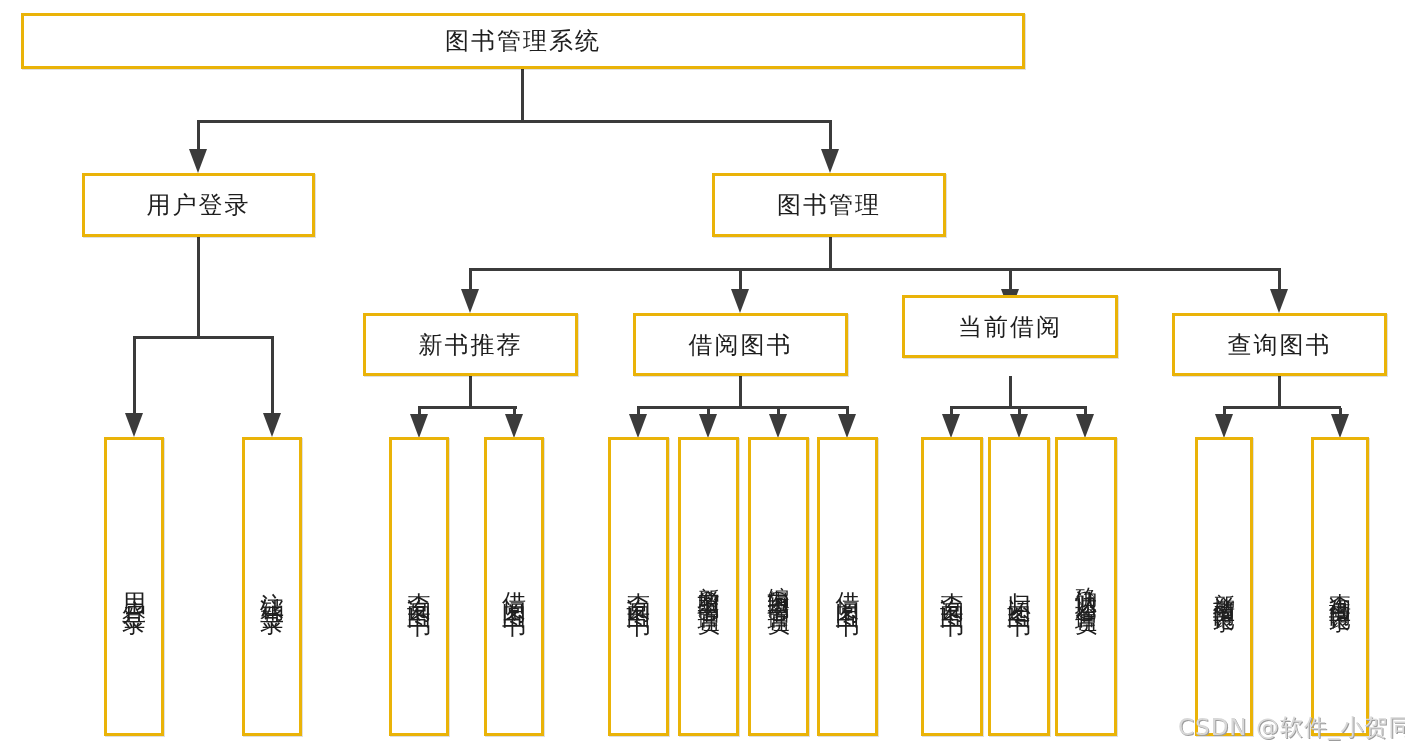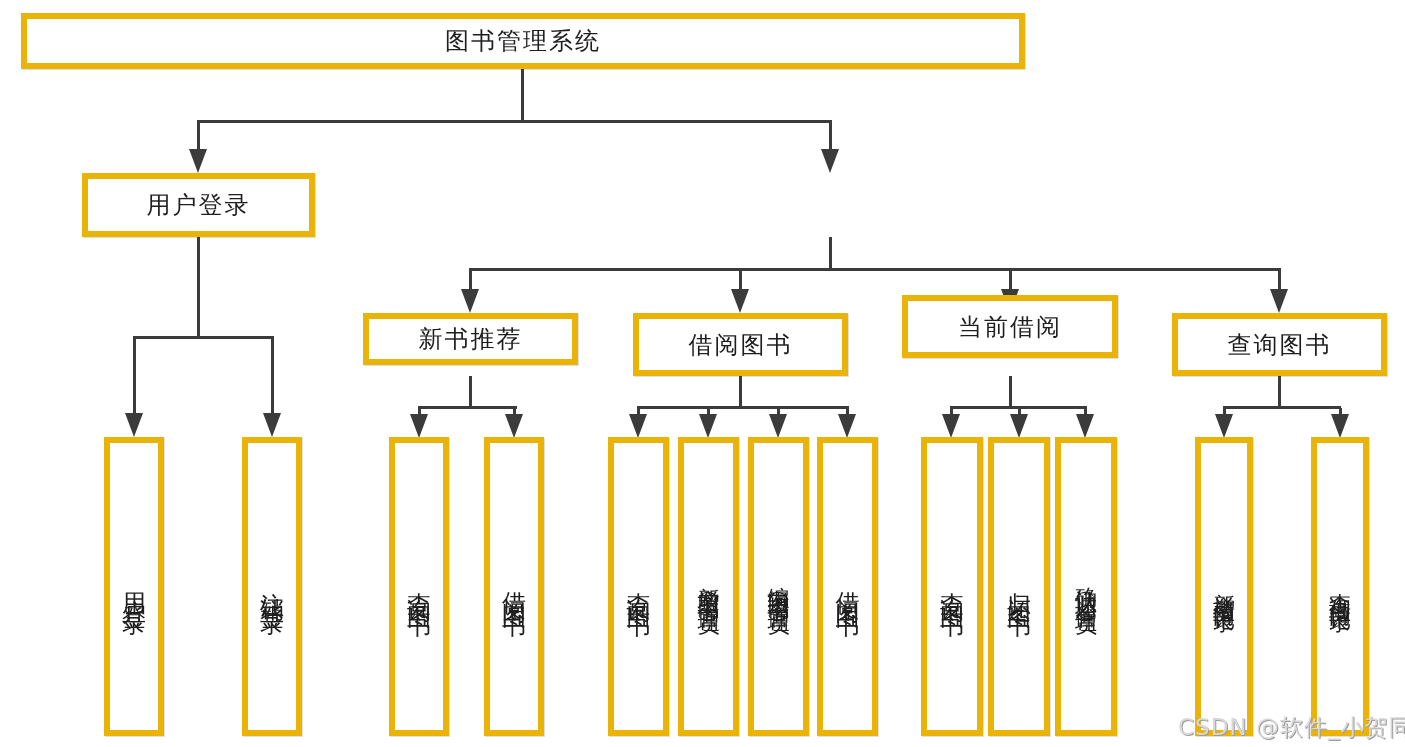--- a/index.html
+++ b/index.html
@@ -7,21 +7,21 @@
     position:relative;
     width:1405px;height:747px;
     background:#ffffff;
     overflow:hidden;
     font-family:"DejaVu Sans","Liberation Sans",sans-serif;
   }
   
   .box{
     position:absolute;
     box-sizing:border-box;
-    border:6px solid #eab308;
+    border:3px solid #eab308;
     background:#ffffff;
     display:flex;align-items:center;justify-content:center;
     color:#1e1e1e;
     box-shadow:1px 1px 0 rgba(0,0,0,0.12);
     z-index:2;
   }
   .hbox{font-size:24px;letter-spacing:2px;}
   .root{font-size:24px;}
   .vbox span{
     writing-mode:vertical-rl;
@@ -116,22 +116,25 @@
   <div class="lv" style="left:1339px;top:408px;height:22px"></div>
   <div class="ar" style="left:1331px;top:414px"></div>
 
   <div class="box hbox root" style="left:21px;top:13px;width:1004px;height:56px">
     <span>图书管理系统</span>
   </div>
 
   <div class="box hbox" style="left:82px;top:173px;width:233px;height:64px">
     <span>用户登录</span>
   </div>
+  <div class="box hbox" style="left:712px;top:173px;width:234px;height:64px">
+    <span>图书管理</span>
+  </div>
 
-  <div class="box hbox" style="left:363px;top:313px;width:215px;height:52px">
+  <div class="box hbox" style="left:363px;top:313px;width:215px;height:63px">
     <span>新书推荐</span>
   </div>
   <div class="box hbox" style="left:633px;top:313px;width:215px;height:63px">
     <span>借阅图书</span>
   </div>
   <div class="box hbox" style="left:902px;top:295px;width:216px;height:63px">
     <span>当前借阅</span>
   </div>
   <div class="box hbox" style="left:1172px;top:313px;width:215px;height:63px">
     <span>查询图书</span>

